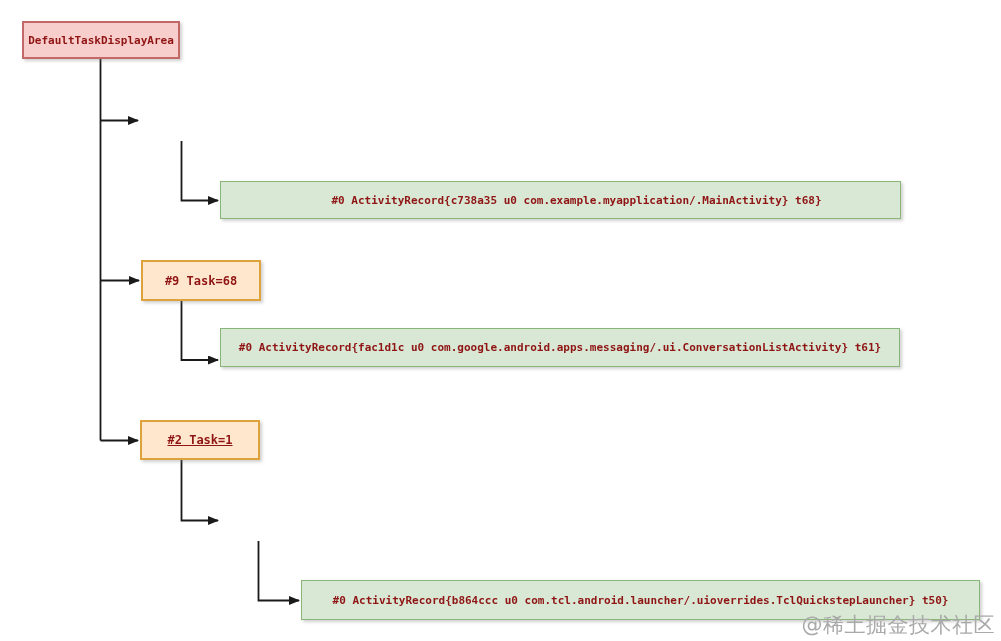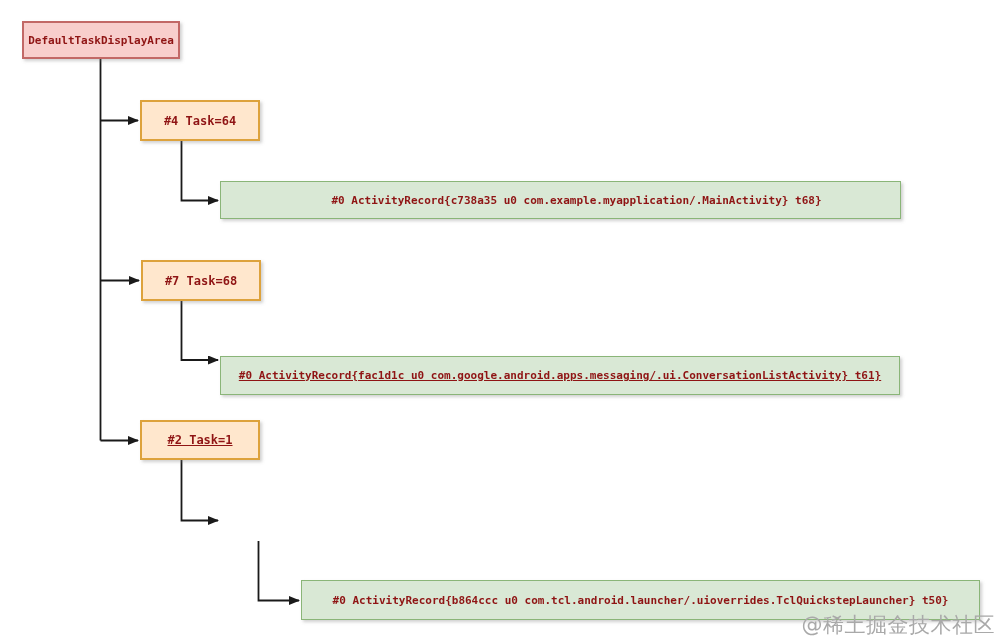--- a/index.html
+++ b/index.html
@@ -53,21 +53,21 @@
   .node-task4{left:140px;top:100px;width:120px;height:41px;}
   .node-task3{left:141px;top:260px;width:120px;height:41px;}
   .node-task2{left:140px;top:420px;width:120px;height:40px;text-decoration:underline;}
   .node-task0{left:220px;top:500px;width:120px;height:41px;}
   .node-activity{
     background:var(--activity-fill);
     border:1.5px solid var(--activity-border);
     font-size:11px;
   }
   .node-act-t68{left:220px;top:181px;width:681px;height:38px;padding-left:32px;}
-  .node-act-t61{left:220px;top:356px;width:680px;height:39px;text-decoration:underline;}
+  .node-act-t61{left:220px;top:328px;width:680px;height:39px;}
   .node-act-t50{left:301px;top:580px;width:679px;height:40px;}
   .watermark{
     position:absolute;
     right:6px;top:611px;
     font-size:21px;
     color:var(--watermark);
     letter-spacing:0.5px;
     font-family:"DejaVu Sans","Liberation Sans",sans-serif;
     text-align:center;
   }
@@ -92,30 +92,27 @@
     <path d="M181.5,141 L181.5,200.5 L218,200.5" marker-end="url(#arrowhead)"></path>
     <path d="M181.5,301 L181.5,360 L218,360" marker-end="url(#arrowhead)"></path>
     <path d="M181.5,460 L181.5,520.5 L218,520.5" marker-end="url(#arrowhead)"></path>
     <path d="M258.5,541 L258.5,600.5 L299,600.5" marker-end="url(#arrowhead)"></path>
   </svg>
 
   <div class="node node-display-area">
     <span>DefaultTaskDisplayArea</span>
   </div>
 
-  <div class="node node-task node-task4">
-    <span>#4 Task=64</span>
-  </div>
 
   <div class="node node-activity node-act-t68">
     <span>#0 ActivityRecord{c738a35 u0 com.example.myapplication/.MainActivity} t68}</span>
   </div>
 
   <div class="node node-task node-task3">
-    <span>#7 Task=68</span>
+    <span>#9 Task=68</span>
   </div>
 
   <div class="node node-activity node-act-t61">
     <span>#0 ActivityRecord{fac1d1c u0 com.google.android.apps.messaging/.ui.ConversationListActivity} t61}</span>
   </div>
 
   <div class="node node-task node-task2">
     <span>#2 Task=1</span>
   </div>
 

